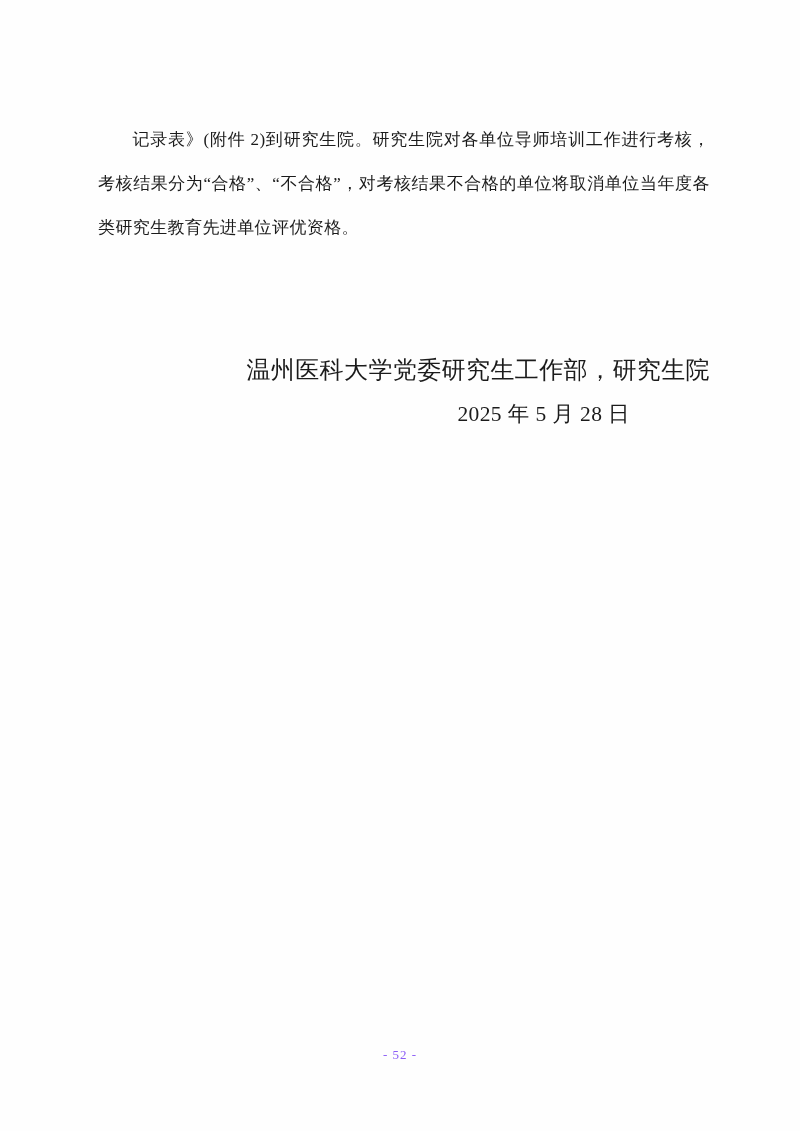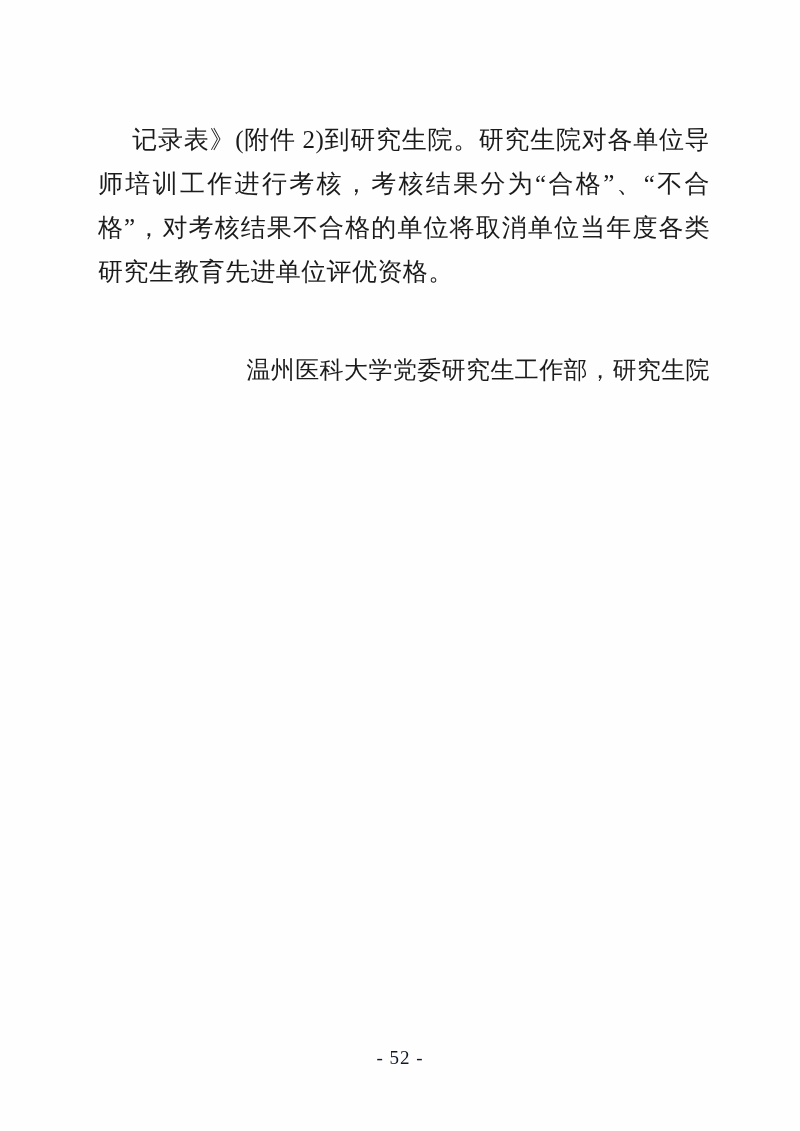--- a/index.html
+++ b/index.html
@@ -17,21 +17,21 @@
     overflow: hidden;
   }
   .body-block {
     position: absolute;
     left: 98px;
     top: 118px;
     width: 612px;
   }
   .para {
     margin: 0;
-    font-size: 25px;
+    font-size: 17px;
     line-height: 44px;
     text-align: justify;
     text-justify: inter-ideograph;
     letter-spacing: 0.4px;
   }
   .para .indent {
     display: inline-block;
     width: 34px;
   }
   .signature-block {
@@ -54,33 +54,34 @@
     white-space: nowrap;
     
     padding-right: 80px;
   }
   .page-number {
     position: absolute;
     left: 0;
     right: 0;
     top: 1047px;
     text-align: center;
-    font-size: 19px;
+    font-size: 13px;
     letter-spacing: 1px;
-    color: #0f172a;
+    color: #8b5cf6;
   }
 </style>
 </head>
 <body>
 
 <div class="page">
 
   <div class="body-block">
     <p class="para"><span class="indent"></span><span>记录表》(附件 2)到研究生院。研究生院对各单位导师培训工作进行考核，考核结果分为“合格”、“不合格”，对考核结果不合格的单位将取消单位当年度各类研究生教育先进单位评优资格。</span></p>
   </div>
 
   <div class="signature-block">
     <div class="sig-line">温州医科大学党委研究生工作部，研究生院</div>
+    <div class="sig-date">2025 年 5 月 28 日</div>
   </div>
 
   <div class="page-number">- 52 -</div>
 
 </div>
 
 </body></html>

